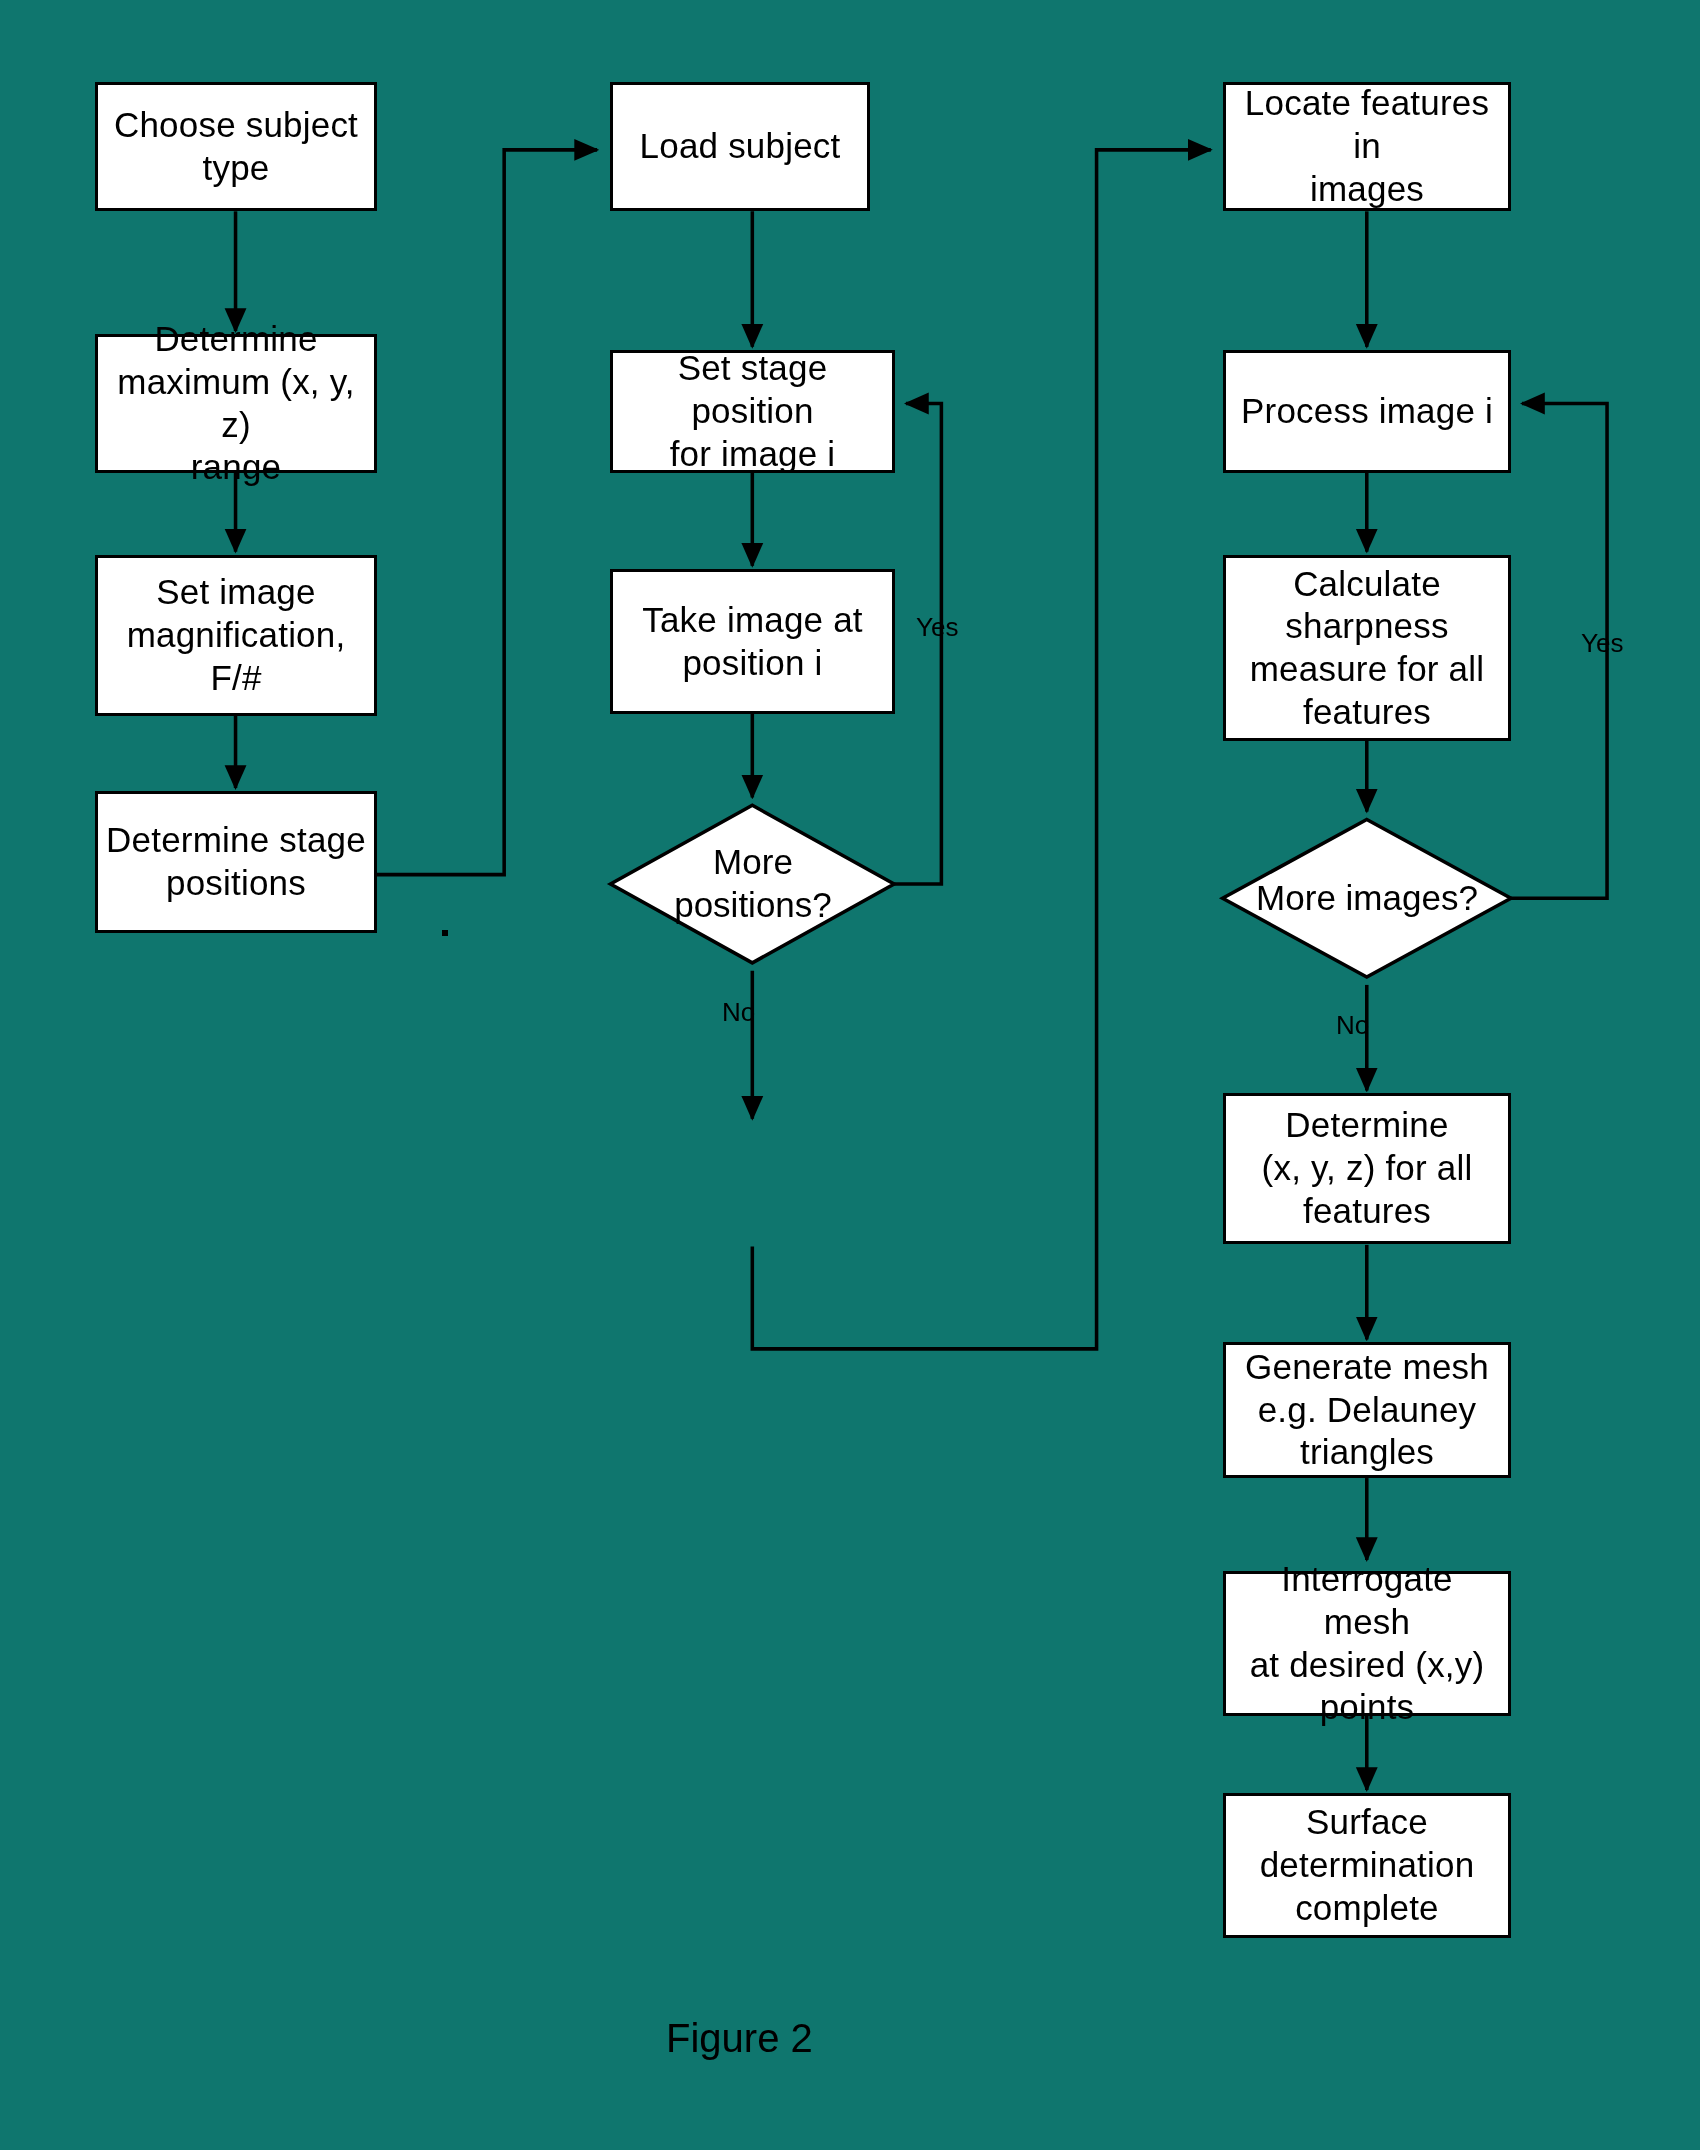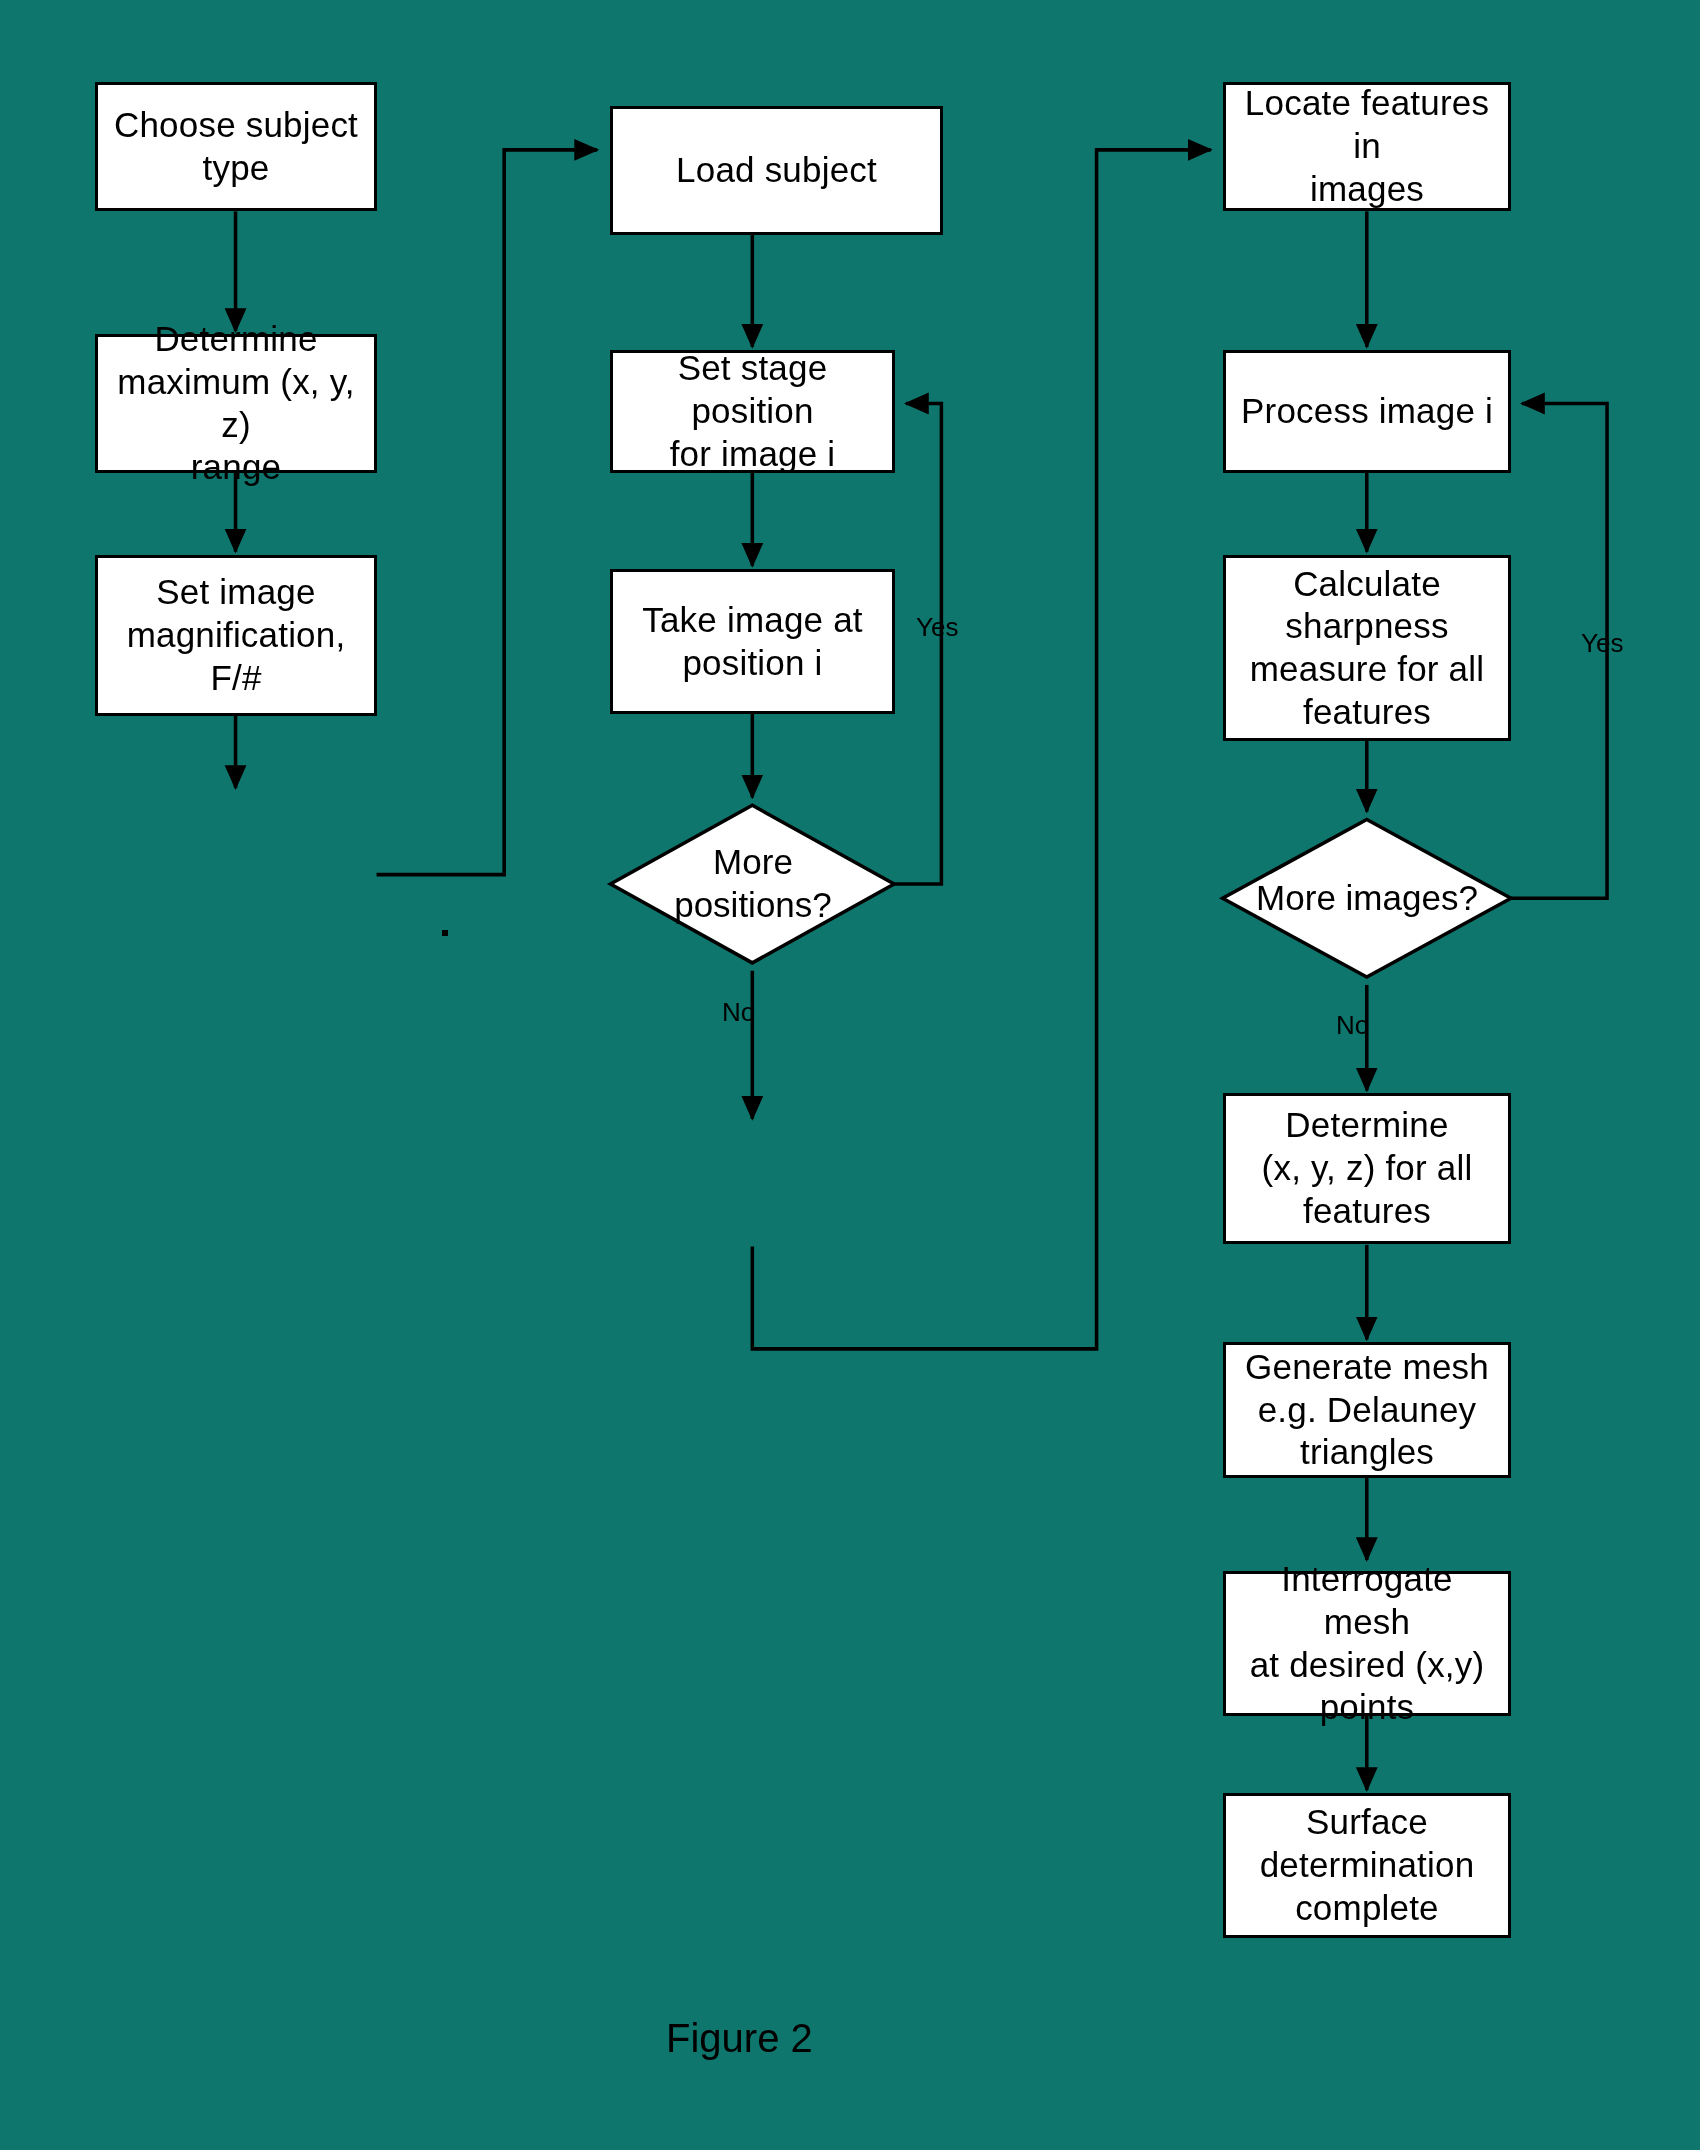--- a/index.html
+++ b/index.html
@@ -127,24 +127,26 @@
   <div class="node" style="left:95px; top:82px; width:282px; height:129px;">Choose subject
 type</div>
 
   <div class="node" style="left:95px; top:334px; width:282px; height:139px;">Determine
 maximum (x, y, z)
 range</div>
 
   <div class="node" style="left:95px; top:555px; width:282px; height:161px;">Set image
 magnification, F/#</div>
 
+  <div class="node" style="left:95px; top:791px; width:282px; height:142px;">Determine stage
+positions</div>
 
   <div class="dot" style="left:442px; top:930px;"></div>
 
-  <div class="node" style="left:610px; top:82px; width:333px; height:129px;margin-top:24px;">Load subject</div>
+  <div class="node" style="left:610px; top:82px; width:260px; height:129px;">Load subject</div>
 
   <div class="node" style="left:610px; top:350px; width:285px; height:123px;">Set stage position
 for image i</div>
 
   <div class="node" style="left:610px; top:569px; width:285px; height:145px;">Take image at
 position i</div>
 
   <div class="diamond-wrap" style="left:611px; top:805px; width:284px; height:158px;">
     <div class="diamond-label">More
 positions?</div>

